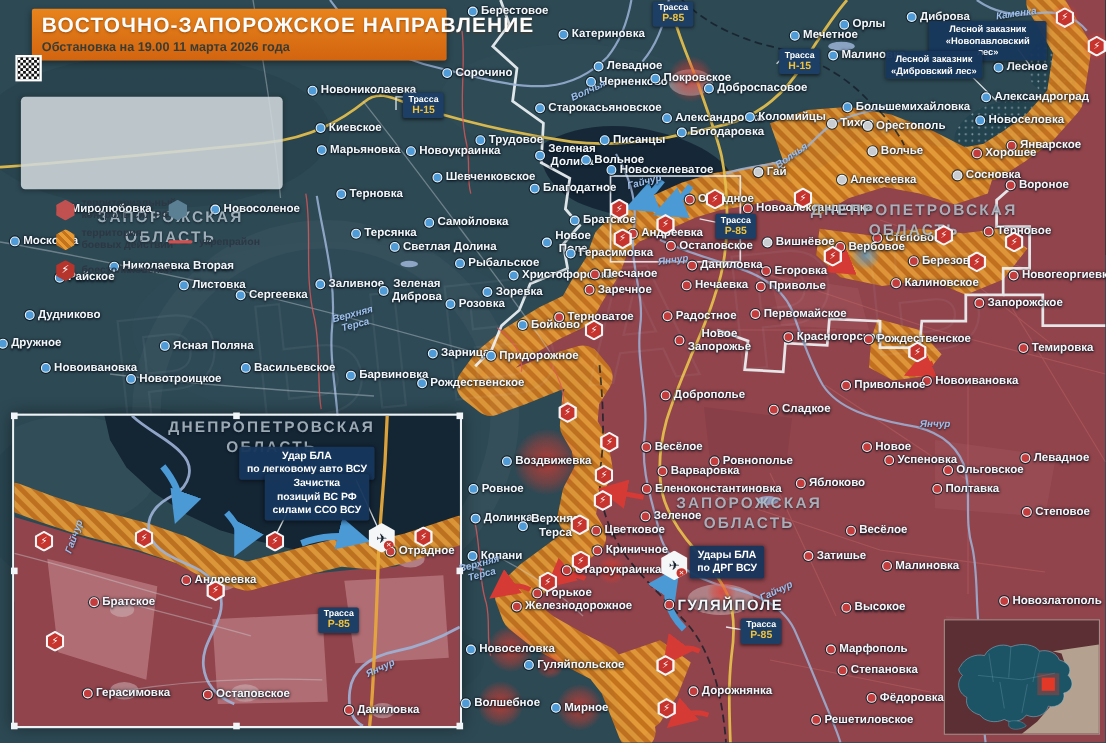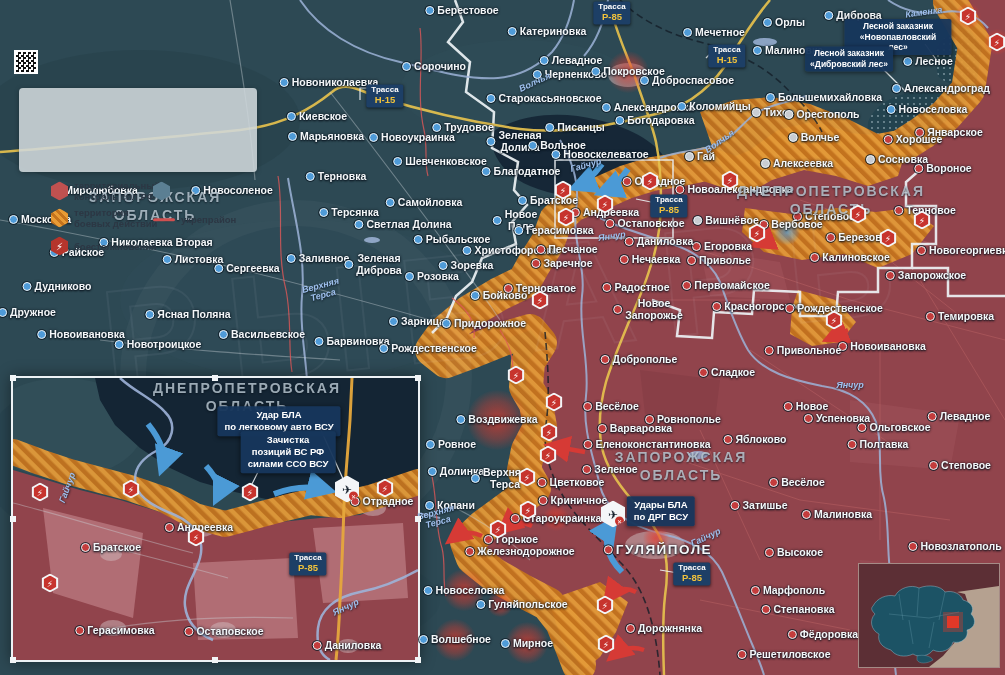--- a/index.html
+++ b/index.html
@@ -367,21 +367,21 @@
         <div class="city ua" style="left: 497px; top: 419px; position: absolute;"><span class="t">Воздвижевка</span></div>
         <div class="city ua" style="left: 451px; top: 444px; position: absolute;"><span class="t">Ровное</span></div>
         <div class="city ua" style="left: 456px; top: 471px; position: absolute;"><span class="t">Долинка</span></div>
         <div class="city ua" style="left: 499px; top: 478px; position: absolute;"><span class="t">Верхняя
 Терса</span></div>
         <div class="city ua" style="left: 450px; top: 505px; position: absolute;"><span class="t">Копани</span></div>
         <div class="city ua" style="left: 464px; top: 590px; position: absolute;"><span class="t">Новоселовка</span></div>
         <div class="city ua" style="left: 522px; top: 604px; position: absolute;"><span class="t">Гуляйпольское</span></div>
         <div class="city ua" style="left: 455px; top: 639px; position: absolute;"><span class="t">Волшебное</span></div>
         <div class="city ua" style="left: 527px; top: 643px; position: absolute;"><span class="t">Мирное</span></div>
-        <div class="city ua" style="left: 706px; top: 32px; position: absolute; padding-left: 16px;"><span class="t">Мечетное</span></div>
+        <div class="city ua" style="left: 741px; top: 32px; position: absolute; padding-left: 16px;"><span class="t">Мечетное</span></div>
         <div class="city ua" style="left: 784px; top: 22px; position: absolute;"><span class="t">Орлы</span></div>
         <div class="city ua" style="left: 853px; top: 15px; position: absolute;"><span class="t">Диброва</span></div>
         <div class="city ua" style="left: 788px; top: 50px; position: absolute;"><span class="t">Малиновка</span></div>
         <div class="city ua" style="left: 928px; top: 61px; position: absolute;"><span class="t">Лесное</span></div>
         <div class="city ua" style="left: 824px; top: 97px; position: absolute;"><span class="t">Большемихайловка</span></div>
         <div class="city ua" style="left: 927px; top: 109px; position: absolute;"><span class="t">Новоселовка</span></div>
         <div class="city ua" style="left: 941px; top: 88px; position: absolute;"><span class="t">Александроград</span></div>
         <div class="city gray" style="left: 773px; top: 112px; position: absolute;"><span class="t">Тихое</span></div>
         <div class="city gray" style="left: 822px; top: 114px; position: absolute;"><span class="t">Орестополь</span></div>
         <div class="city gray" style="left: 814px; top: 137px; position: absolute;"><span class="t">Волчье</span></div>
@@ -584,20 +584,24 @@
         <path d="M30,50 L70,54 L100,48"></path>
           <path d="M50,56 L54,80"></path>
           <path d="M75,58 L70,84"></path>
       </g>
       <rect x="84" y="48" width="20" height="20" fill="rgba(226,56,40,.35)"></rect>
       <rect x="88" y="52" width="12" height="12" fill="#e23828"></rect>
     </svg>
   </div>
 
   <div id="header">
+    <div id="title-bar">
+      <div id="page-title">ВОСТОЧНО-ЗАПОРОЖСКОЕ НАПРАВЛЕНИЕ</div>
+      <div id="page-subtitle">Обстановка на 19.00 11 марта 2026 года</div>
+    </div>
     <div id="qr"></div>
   </div>
 
   <div id="legend">
 
   <div class="lg-item" style="left: 32px; top: 103px; position: absolute;">
         <span class="lg-ic hex-red"></span>
         <span class="t">территориальный
 контроль сил РФ</span>
       </div>

